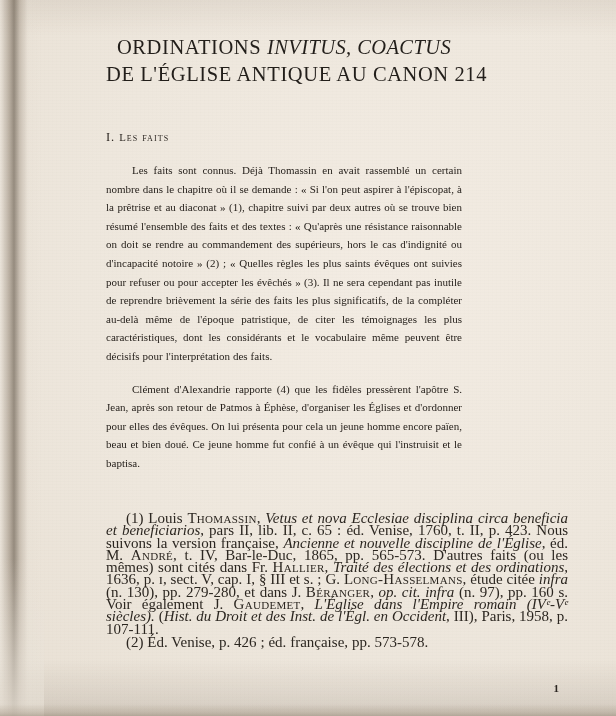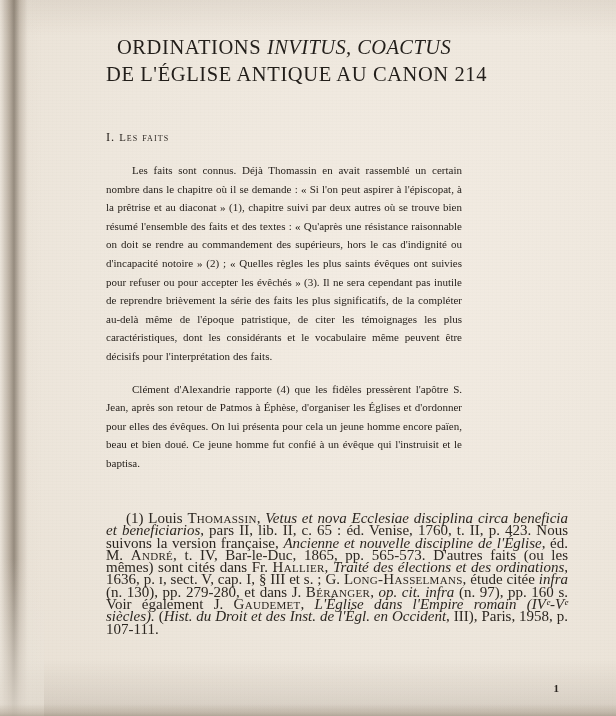--- a/index.html
+++ b/index.html
@@ -190,19 +190,20 @@
 
     <div class="body-block">
       <p class="para">Les faits sont connus. Déjà Thomassin en avait rassemblé un certain nombre dans le chapitre où il se demande : « Si l'on peut aspirer à l'épiscopat, à la prêtrise et au diaconat » (1), chapitre suivi par deux autres où se trouve bien résumé l'ensemble des faits et des textes : « Qu'après une résistance raisonnable on doit se rendre au commandement des supérieurs, hors le cas d'indignité ou d'incapacité notoire » (2) ; « Quelles règles les plus saints évêques ont suivies pour refuser ou pour accepter les évêchés » (3). Il ne sera cependant pas inutile de reprendre brièvement la série des faits les plus significatifs, de la compléter au-delà même de l'époque patristique, de citer les témoignages les plus caractéristiques, dont les considérants et le vocabulaire même peuvent être décisifs pour l'interprétation des faits.</p>
       <p class="para">Clément d'Alexandrie rapporte (4) que les fidèles pressèrent l'apôtre S. Jean, après son retour de Patmos à Éphèse, d'organiser les Églises et d'ordonner pour elles des évêques. On lui présenta pour cela un jeune homme encore païen, beau et bien doué. Ce jeune homme fut confié à un évêque qui l'instruisit et le baptisa.</p>
     </div>
 
   </div>
 
   <div class="footnotes" id="footnotes">
       <p class="fn"><span>(1)</span><span> Louis </span><span class="sc">Thomassin</span><span>, </span><i>Vetus et nova Ecclesiae disciplina circa beneficia et beneficiarios</i><span>, pars II, lib. II, c. 65 : éd. Venise, 1760, t. II, p. 423. Nous suivons la version française, </span><i>Ancienne et nouvelle discipline de l'Église</i><span>, éd. M. </span><span class="sc">André</span><span>, t. IV, Bar-le-Duc, 1865, pp. 565-573. D'autres faits (ou les mêmes) sont cités dans Fr. </span><span class="sc">Hallier</span><span>, </span><i>Traité des élections et des ordinations</i><span>, 1636, p. ɪ, sect. V, cap. I, § III et s. ; G. </span><span class="sc">Long-Hasselmans</span><span>, étude citée </span><i>infra</i><span> (n. 130), pp. 279-280, et dans J. </span><span class="sc">Béranger</span><span>, </span><i>op. cit. infra</i><span> (n. 97), pp. 160 s. Voir également J. </span><span class="sc">Gaudemet</span><span>, </span><i>L'Église dans l'Empire romain (IVᵉ-Vᵉ siècles).</i><span> (</span><i>Hist. du Droit et des Inst. de l'Égl. en Occident</i><span>, III), Paris, 1958, p. 107-111.</span></p>
+      <p class="fn tight"><span>(2)</span><span> Éd. Venise, p. 426 ; éd. française, pp. 573-578.</span></p>
     </div>
 
   <div class="page-num">1</div>
 
   <div class="grain"></div>
   <div class="bottom-edge"></div>
 </div>
 
 </body></html>

